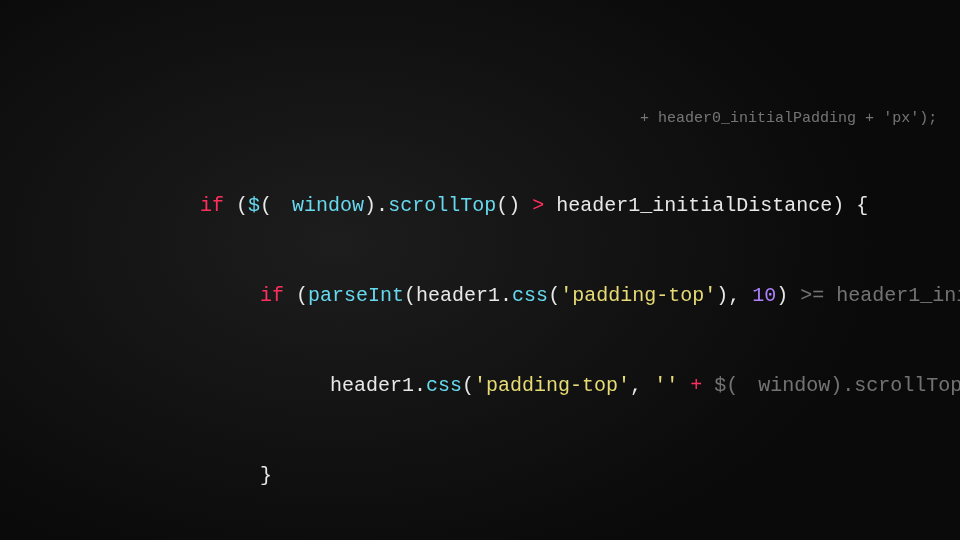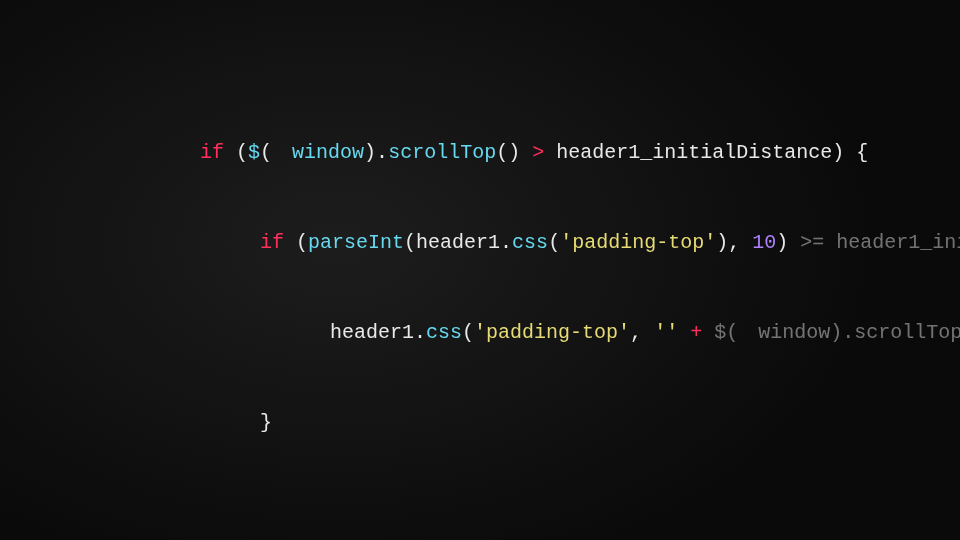--- a/index.html
+++ b/index.html
@@ -42,20 +42,21 @@
     transform-origin: 0% 50%;
     perspective-origin: left center;
   }
 </style>
 </head>
 <body>
 
 <div class="editor">
 <div class="block">
 
+<div class="line" style="padding-left:640px; font-size:0.75em;"><span class="op faded">+</span> <span class="plain faded">header0_initialPadding</span> <span class="op faded">+</span> <span class="str faded">'px'</span><span class="punct faded">)</span><span class="punct faded">;</span></div>
 
 <div class="line" style="padding-left:200px;"><span class="kw">if</span> <span class="punct">(</span><span class="dollar">$</span><span class="punct">(</span><span class="ident">window</span><span class="punct">)</span><span class="punct">.</span><span class="fn">scrollTop</span><span class="punct">(</span><span class="punct">)</span> <span class="op">&gt;</span> <span class="plain">header1_initialDistance</span><span class="punct">)</span> <span class="punct">{</span></div>
 
 <div class="line" style="padding-left:260px;"><span class="kw">if</span> <span class="punct">(</span><span class="fn">parseInt</span><span class="punct">(</span><span class="plain">header1</span><span class="punct">.</span><span class="fn">css</span><span class="punct">(</span><span class="str">'padding-top'</span><span class="punct">)</span><span class="punct">,</span> <span class="num">10</span><span class="punct">)</span> <span class="op faded">&gt;=</span> <span class="plain faded">header1_initialPadding</span> </div>
 
 <div class="line" style="padding-left:330px;"><span class="plain">header1</span><span class="punct">.</span><span class="fn">css</span><span class="punct">(</span><span class="str">'padding-top'</span><span class="punct">,</span> <span class="str">''</span> <span class="op">+</span> <span class="dollar faded">$</span><span class="punct faded">(</span><span class="ident faded">window</span><span class="punct faded">)</span><span class="punct faded">.</span><span class="fn faded">scrollTop</span><span class="punct faded">(</span><span class="punct faded">)</span></div>
 
 <div class="line" style="padding-left:260px;"><span class="punct">}</span></div>
 
 

